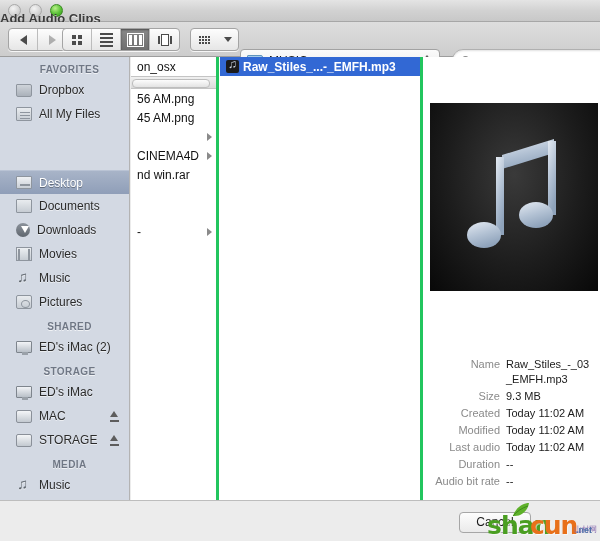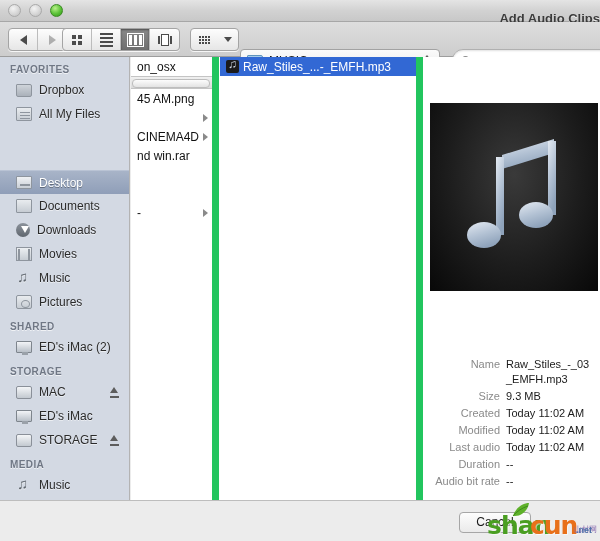--- a/index.html
+++ b/index.html
@@ -27,21 +27,21 @@
   .light.dim {
     background: radial-gradient(circle at 38% 32%, #f3f3f3 0%, #d8d8d8 52%, #bcbcbc 100%);
     border: 1px solid #a9a9a9;
   }
   .light.green {
     background: radial-gradient(circle at 38% 30%, #b9f08a 0%, #5ec43a 52%, #2f9417 100%);
     border: 1px solid #3c8a24;
   }
   #title-text {
     position: absolute; left: 0; top: 8px; width: 600px; height: 16px;
-    line-height: 22px; text-align: right;
+    line-height: 22px; text-align: left;
     font-size: 13px; font-weight: bold; color: #3b3b3b;
     text-shadow: 0 1px 0 rgba(255,255,255,0.7);
   }
 
   
   #toolbar {
     position: absolute; left: 0; top: 22px; width: 600px; height: 35px;
     background: linear-gradient(to bottom, #dedede 0%, #cdcdcd 100%);
     border-bottom: 1px solid #9d9d9d;
   }
@@ -123,20 +123,21 @@
   #sidebar {
     position: absolute; left: 0; top: 57px; width: 130px; height: 443px;
     background: #d3d9e3;
     border-right: 1px solid #b3b3b3;
     overflow: hidden;
   }
   .sb-header {
     font-size: 10px; font-weight: bold; color: #6f7785;
     letter-spacing: 0.4px; padding: 7px 0 3px 10px;
     text-shadow: 0 1px 0 rgba(255,255,255,0.65);
+    text-align: center;
   }
   .sb-item {
     height: 24px; display: flex; align-items: center;
     padding-left: 16px; font-size: 12px; color: #2b2b2b;
     text-shadow: 0 1px 0 rgba(255,255,255,0.55);
   }
   .sb-item.sel {
     background: linear-gradient(to bottom, #a8b4c8 0%, #8f9eb8 100%);
     color: #fff; text-shadow: 0 1px 0 rgba(0,0,0,0.35);
     border-top: 1px solid #b9c3d4; border-bottom: 1px solid #7e8 da5; margin-top: 44px;
@@ -170,31 +171,31 @@
   .ic-pic::after { content:""; position:absolute; left:4px; top:4px; width:7px; height:6px; border:1.5px solid #8e959e; border-radius:50%; }
   .ic-disp { background: linear-gradient(to bottom,#f2f4f7,#b9c0c8); border: 1px solid #7e858d; height: 12px; border-radius:1px; }
   .ic-disp::after { content:""; position:absolute; left:5px; bottom:-3px; width:6px; height:3px; background:#9aa1a9; }
   .ic-hdd { background: linear-gradient(to bottom,#f4f6f8,#c3c9d0); border: 1px solid #8a9099; height: 13px; border-radius:2px; }
 
   
   #browser {
     position: absolute; left: 131px; top: 57px; width: 469px; height: 443px;
     background: #fff; overflow: hidden;
   }
-  .col { position: absolute; top: 0; height: 443px; background: #fff; border-right: 7px solid #22c55e; overflow: hidden; }
+  .col { position: absolute; top: 0; height: 443px; background: #fff; border-right: 3px solid #22c55e; overflow: hidden; }
   #col1 { left: 0; width: 88px; }
   #col2 { left: 89px; width: 203px; }
   #col3 { left: 293px; width: 176px; border-right: none; }
 
   .frow {
     height: 19px; display: flex; align-items: center;
     font-size: 12px; color: #111; padding: 0 4px 0 6px;
     white-space: nowrap; position: relative;
   }
-  .frow.sel { background: #3268d4; color: #fff; }
+  .frow.sel { background: #3268d4; color: #fff; font-weight: bold; }
   .frow .fname { flex: 1; overflow: hidden; text-overflow: ellipsis; }
   .frow .disc { width: 0; height: 0; border-top: 4px solid transparent; border-bottom: 4px solid transparent; border-left: 5px solid #8a8a8a; flex: 0 0 auto; margin-left: 4px; }
   .mp3-ico {
     width: 13px; height: 13px; background: #1b1b1b; border-radius: 2px;
     flex: 0 0 auto; margin-right: 4px; position: relative;
   }
   .mp3-ico::after { content: "\266B"; position: absolute; left: 2px; top: -3px; font-size: 12px; color: #cdd6e2; }
 
   .col-hscroll {
     position: absolute; left: 0; right: 0; height: 13px;
@@ -394,48 +395,51 @@
         <span class="sb-ico ic-pic"></span>
         <span class="sb-label">Pictures</span>
       </div>
       <div class="sb-header">SHARED</div>
       <div class="sb-item">
         <span class="sb-ico ic-disp"></span>
         <span class="sb-label">ED's iMac (2)</span>
       </div>
       <div class="sb-header">STORAGE</div>
       <div class="sb-item">
+        <span class="sb-ico ic-disp"></span>
+        <span class="sb-label">ED's iMac</span>
+      </div>
+      <div class="sb-item">
         <span class="sb-ico ic-hdd"></span>
         <span class="sb-label">MAC</span>
         <span class="eject"></span>
       </div>
       <div class="sb-item">
-        <span class="sb-ico ic-disp"></span>
-        <span class="sb-label">ED's iMac</span>
-      </div>
-      <div class="sb-item">
         <span class="sb-ico ic-hdd"></span>
         <span class="sb-label">STORAGE</span>
         <span class="eject"></span>
       </div>
       <div class="sb-header">MEDIA</div>
       <div class="sb-item">
         <span class="sb-ico ic-music"></span>
         <span class="sb-label">Music</span>
       </div>
     </div>
 
   <div id="browser">
 
     <div class="col" id="col1">
         <div class="frow">
           <span class="fname">on_osx</span>
         </div>
         <div class="col-hscroll" style="position: relative;">
           <div class="thumb"></div>
+        </div>
+        <div class="frow">
+          <span class="fname">56 AM.png</span>
         </div>
         <div class="frow">
           <span class="fname">45 AM.png</span>
         </div>
         <div class="frow">
           <span class="fname"></span>
           <span class="disc"></span>
         </div>
         <div class="frow">
           <span class="fname">CINEMA4D</span>

